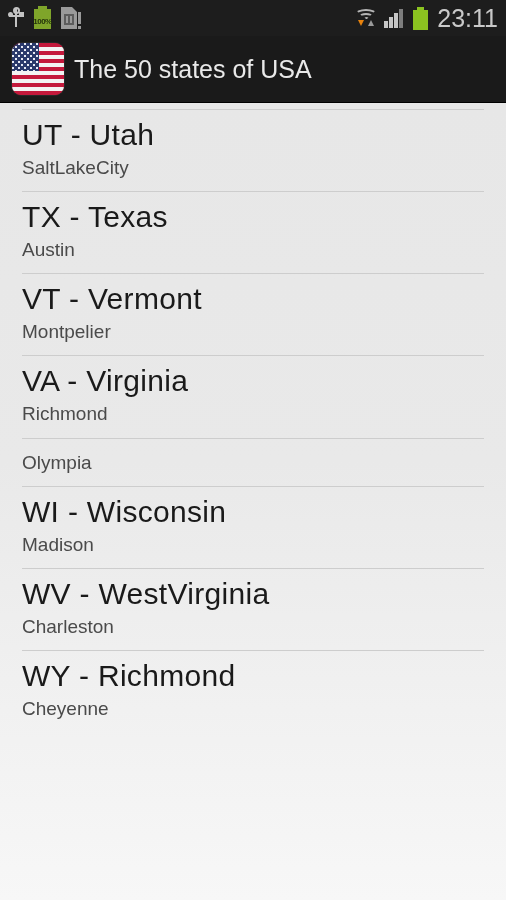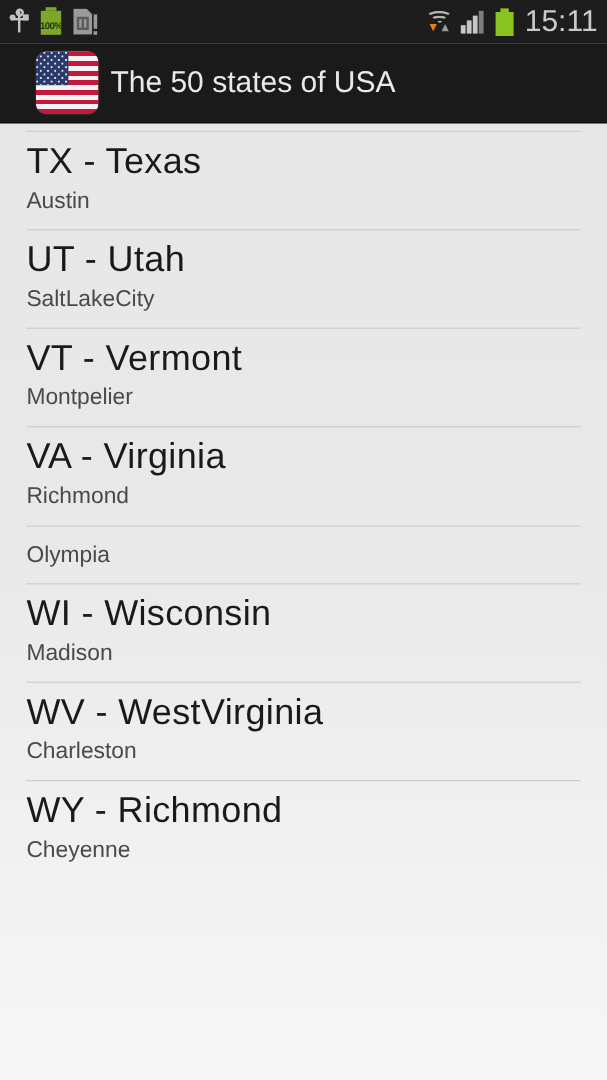--- a/index.html
+++ b/index.html
@@ -104,21 +104,21 @@
 
   .clock {
     color:#c9c9c9; font-size:25px; letter-spacing:0px;
     font-family:"Liberation Sans", sans-serif; line-height:1;
     margin-left:2px;
   }
 
   
   .actionbar {
     height:67px; background:#1a1a1a;
-    display:flex; align-items:center; padding-left:30px;
+    display:flex; align-items:center; padding-left:12px;
     border-bottom:1px solid #000;
   }
   .app-flag {
     width:52px; height:52px; border-radius:9px; overflow:hidden;
     position:relative; flex:0 0 auto;
     box-shadow:0 0 0 1px rgba(255,255,255,0.06);
     background:#b22234;
   }
   .app-flag .stripes {
     position:absolute; inset:0;
@@ -206,46 +206,46 @@
       <span class="icon-signal">
         <span class="b1"></span>
           <span class="b2"></span>
           <span class="b3"></span>
           <span class="b4"></span>
       </span>
       <span class="icon-batt">
         <span class="cap"></span>
           <span class="body"></span>
       </span>
-      <span class="clock">15:11</span>
+      <span class="clock">23:11</span>
     </div>
   </div>
 
   <div class="actionbar">
     <span class="app-flag">
       <span class="stripes"></span>
         <span class="canton"></span>
         <span class="stars"></span>
     </span>
     <span class="app-title">The 50 states of USA</span>
   </div>
 
   <div class="list">
 
     <div class="row">
+      <div class="row-title">UT  -  Utah</div>
+      <div class="row-sub">SaltLakeCity</div>
+    </div>
+
+    <div class="row">
       <div class="row-title">TX  -  Texas</div>
       <div class="row-sub">Austin</div>
     </div>
 
     <div class="row">
-      <div class="row-title">UT  -  Utah</div>
-      <div class="row-sub">SaltLakeCity</div>
-    </div>
-
-    <div class="row">
       <div class="row-title">VT  -  Vermont</div>
       <div class="row-sub">Montpelier</div>
     </div>
 
     <div class="row">
       <div class="row-title">VA  -  Virginia</div>
       <div class="row-sub">Richmond</div>
     </div>
 
     <div class="row">

